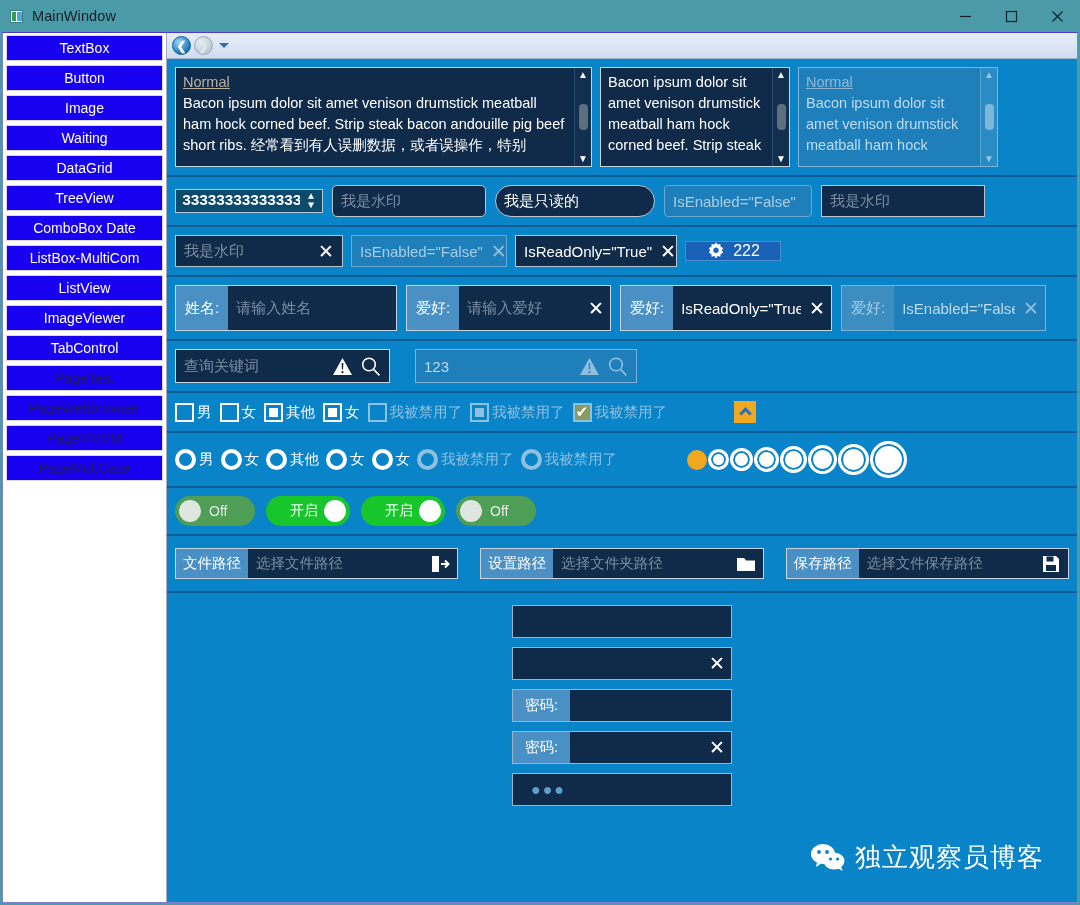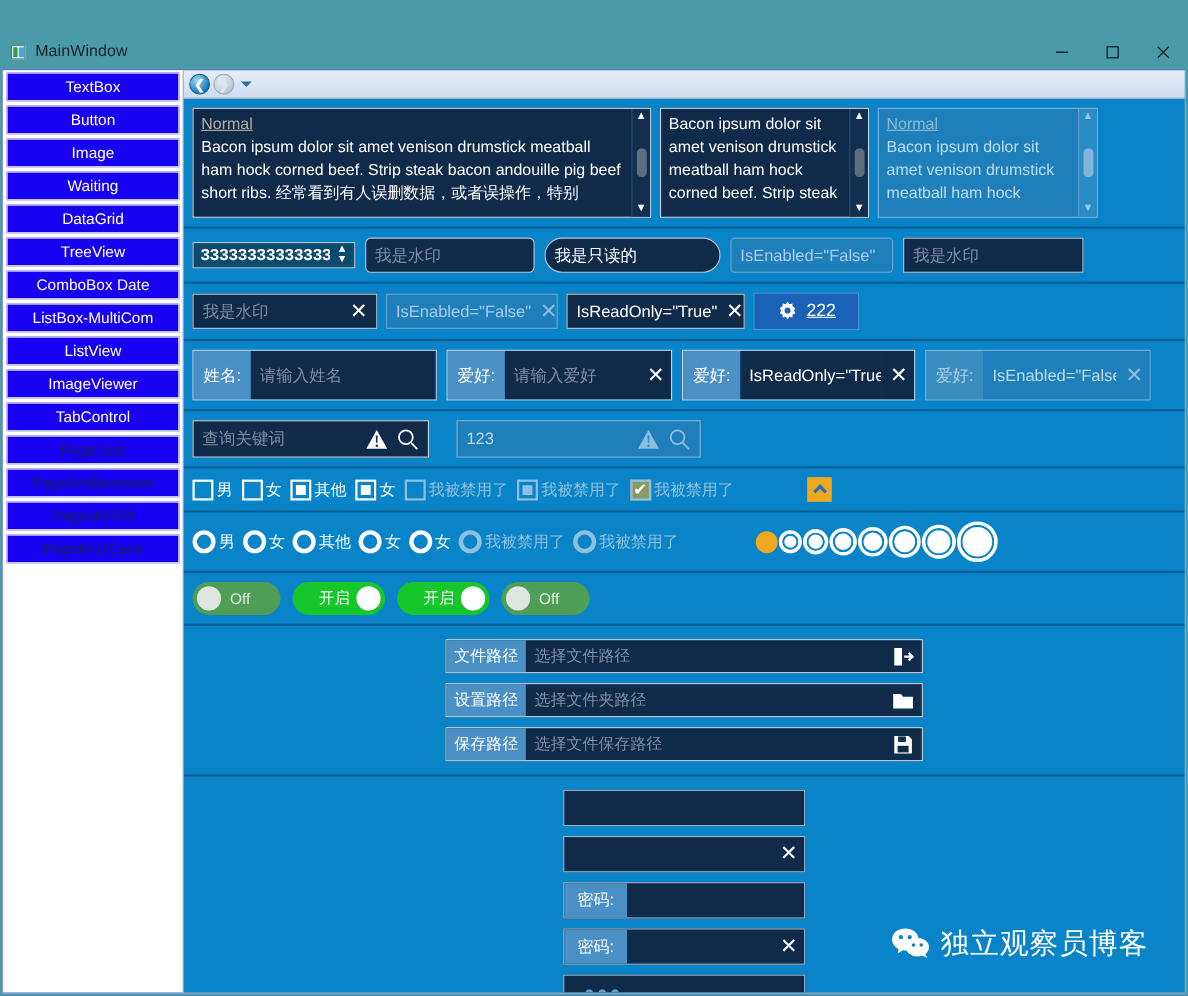--- a/index.html
+++ b/index.html
@@ -16,21 +16,20 @@
     position:absolute; inset:0;
     background:#4a9aa8;
     display:flex; flex-direction:column;
   }
   #titlebar {
     height:32px; flex:0 0 32px;
     display:flex; align-items:center;
     background:#4a9aa8;
     padding-left:10px;
     position:relative;
-    margin-top:31px;
   }
   #app-icon {
     width:13px; height:13px;
     background:#fff;
     border:1px solid #3a7c88;
     margin-right:9px;
     position:relative;
   }
   #app-icon::before {
     content:""; position:absolute; left:1px; top:1px;
@@ -276,21 +275,21 @@
   }
   .tg .knob { width:22px; height:22px; border-radius:50%; background:#ffffff; flex:0 0 auto; }
   .tg .lab { font-size:14px; }
   .tg.off { background:#4e9e56; }
   .tg.off .knob { background:#dfe5df; }
   .tg.off .lab { color:#e4ece4; margin-left:2px; }
   .tg.on { background:#17c62a; justify-content:flex-end; }
   .tg.on .lab { color:#ffffff; order:-1; margin-left:16px; }
 
   
-  .path-wrap { width:100%; display:flex; flex-direction:column; align-items:center; gap:9px; }
+  .path-wrap { width:100%; display:flex; flex-direction:row; align-items:center; gap:22px; }
   .pp {
     display:flex; height:31px; width:434px;
     border:1px solid #c9d4e0; background:#102a49;
   }
   .pp .lbl {
     background:#4a90c4; color:#ffffff; font-size:14.5px;
     display:flex; align-items:center; padding:0 7px;
   }
   .pp .fld {
     flex:1; color:#7d8ea3; font-size:14.5px;
@@ -460,21 +459,21 @@
               <span class="xbtn">✕</span>
             </div>
             <div class="tb disabled" style="width: 156px;">
               <span>IsEnabled="False"</span>
               <span class="xbtn dim">✕</span>
             </div>
             <div class="tb" style="width: 162px;">
               <span>IsReadOnly="True"</span>
               <span class="xbtn">✕</span>
             </div>
-            <div style="height: 34px; width: 96px; background: rgb(26, 98, 184); border: 1px solid rgb(74, 143, 208); display: flex; align-items: center; justify-content: center; gap: 7px; color: rgb(255, 255, 255); font-size: 16px; text-decoration: underline;">
+            <div style="height: 20px; width: 96px; background: rgb(26, 98, 184); border: 1px solid rgb(74, 143, 208); display: flex; align-items: center; justify-content: center; gap: 7px; color: rgb(255, 255, 255); font-size: 16px;">
               <svg width="20" height="20" viewBox="0 0 20 20">
                 <path d="M10 1.2 11.6 3.6 14.4 2.9 14.6 5.7 17.2 6.9 15.8 9.3 17.2 11.7 14.6 12.9 14.4 15.7 11.6 15 10 17.4 8.4 15 5.6 15.7 5.4 12.9 2.8 11.7 4.2 9.3 2.8 6.9 5.4 5.7 5.6 2.9 8.4 3.6Z" fill="#ffffff"></path>
                 <path d="M10 6.3a3.7 3.7 0 1 0 0 7.4 3.7 3.7 0 0 0 0-7.4z" fill="#ffffff"></path>
                 <circle cx="10" cy="9.3" r="2.7" fill="#1a62b8"></circle>
               </svg>
               <span>222</span>
             </div>
           </div>
 
         <div class="panel" id="p-labeled" style="gap:9px;">

